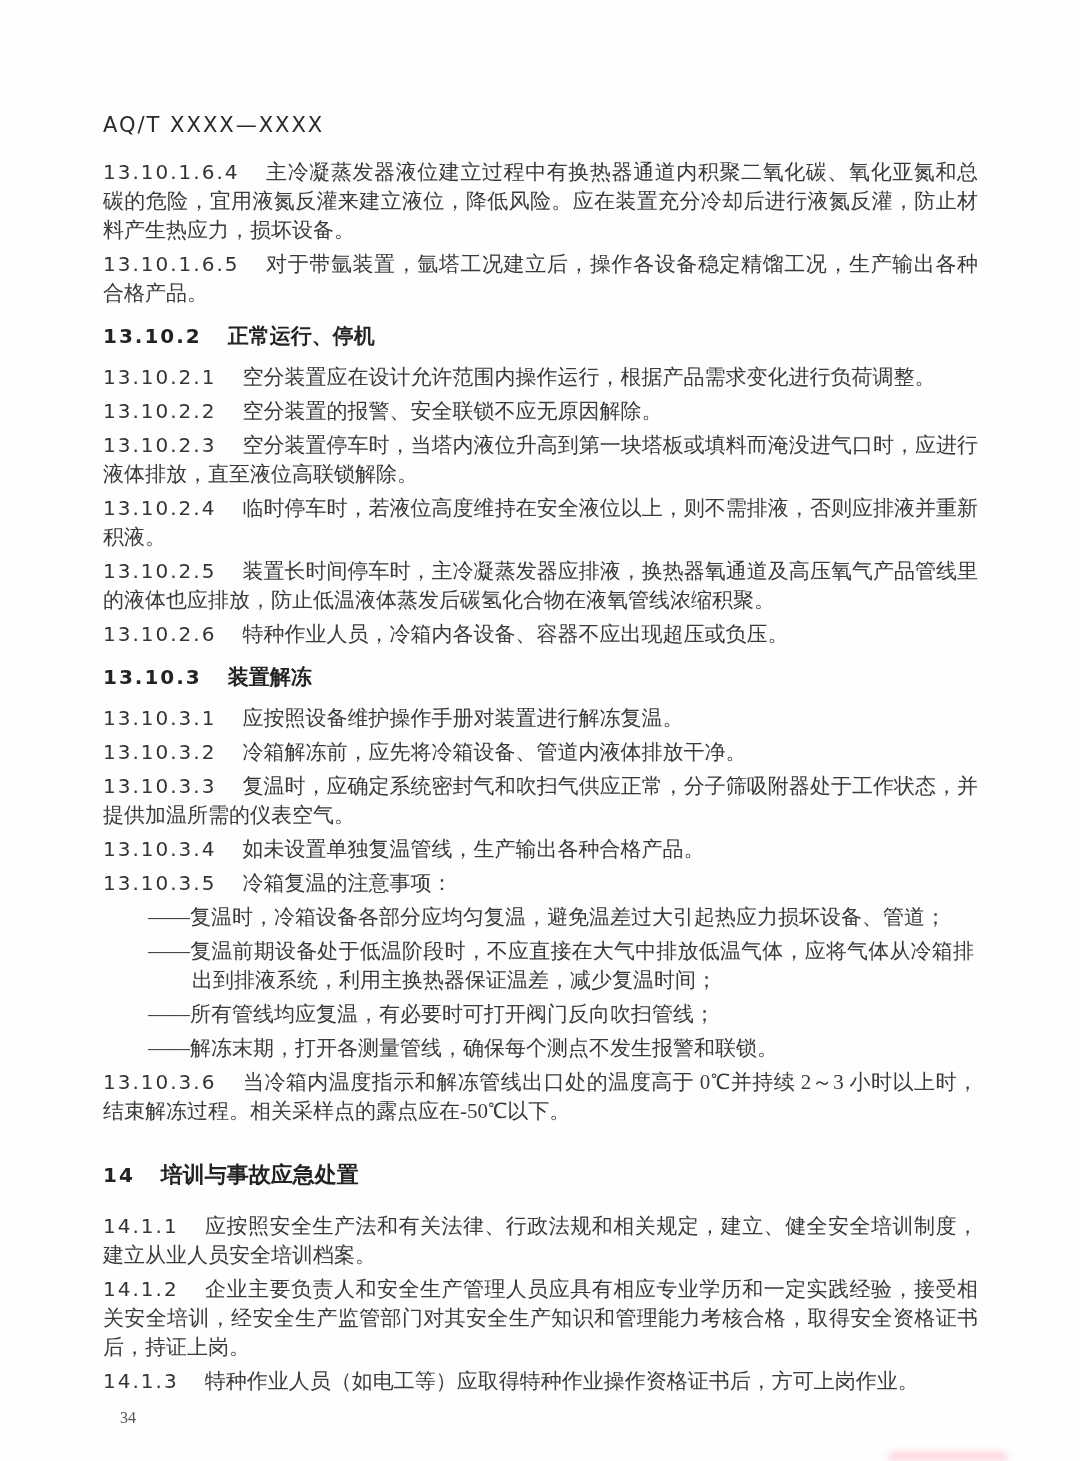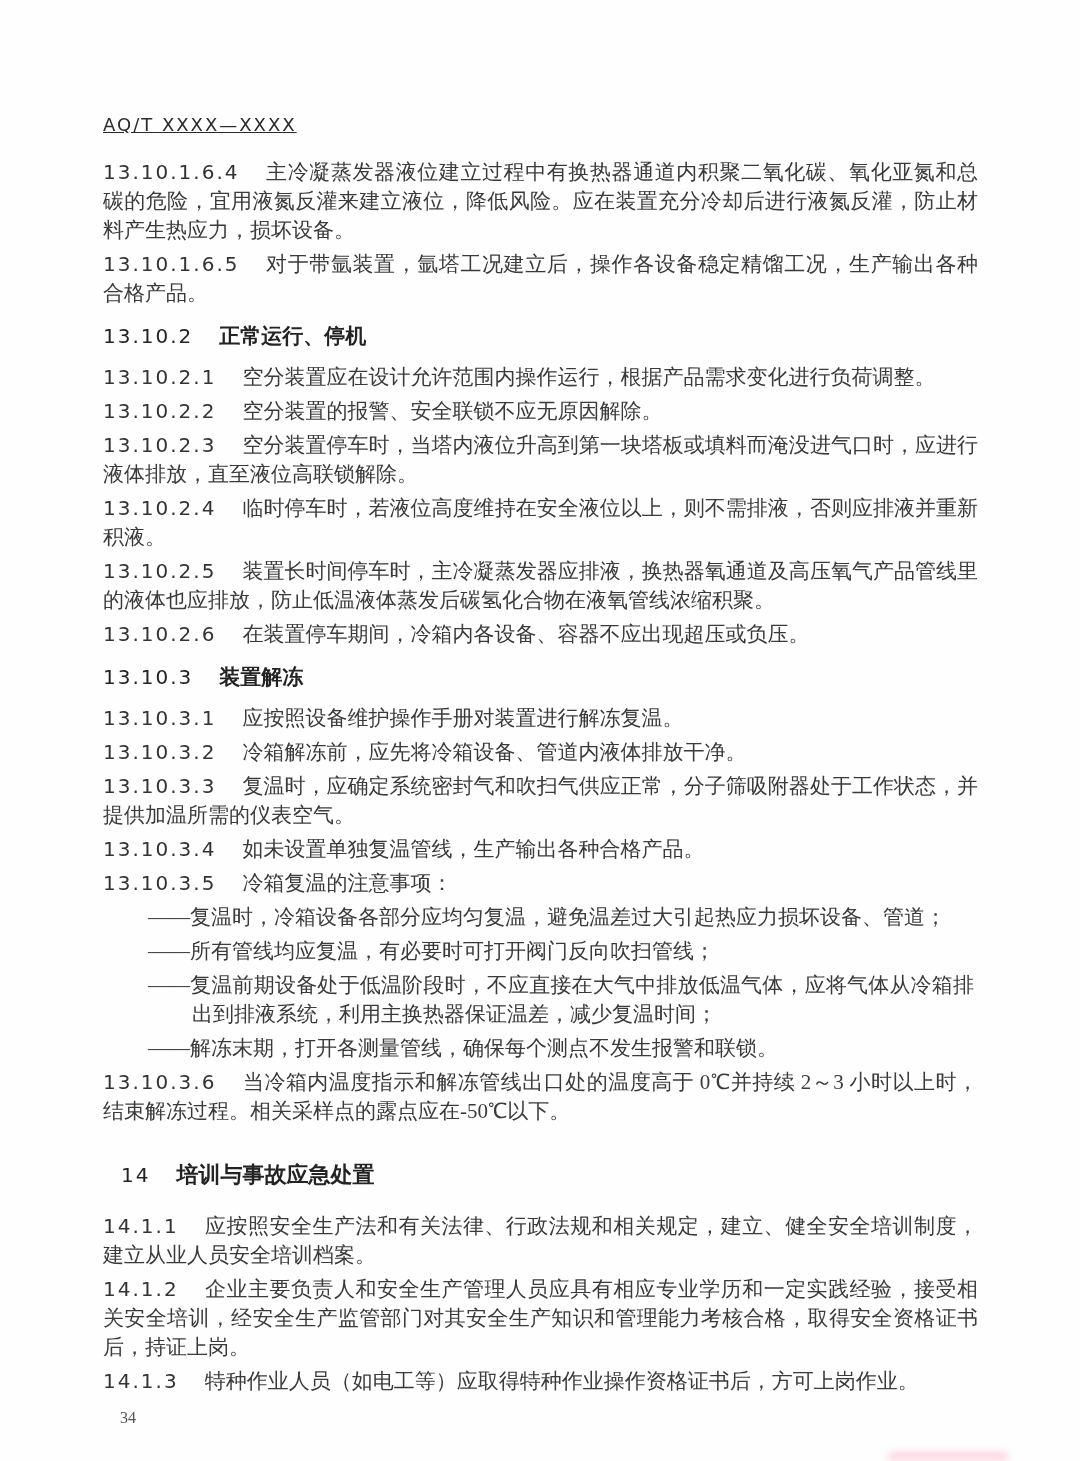--- a/index.html
+++ b/index.html
@@ -15,26 +15,25 @@
     overflow: hidden;
     font-family: "Liberation Serif", serif;
     color: #3a3a3a;
     box-sizing: border-box;
   }
   .content {
     padding: 112px 102px 0 103px;
   }
   .doc-header {
     font-family: "DejaVu Sans", sans-serif;
-    font-size: 18px;
+    font-size: 21px;
     line-height: 26px;
     color: #2a2a2a;
     letter-spacing: 2px;
     margin-bottom: 20px;
-    text-decoration: underline;
   }
   p.clause {
     font-size: 21px;
     line-height: 29px;
     margin: 0 0 5px 0;
     text-align: justify;
     color: #3a3a3a;
   }
   .num {
     font-family: "DejaVu Sans", sans-serif;
@@ -46,27 +45,27 @@
   }
   h2.sec, h2.sub, h1.chap {
     font-size: 21px;
     line-height: 29px;
     font-weight: 700;
     color: #232323;
     margin: 14px 0 12px 0;
   }
   h1.chap {
     font-size: 22px;
-    margin: 34px 0 22px 18px;
+    margin: 34px 0 22px 0;
   }
   h2.sub {
     margin: 18px 0 16px 0;
   }
   h1.chap .num, h2.sec .num, h2.sub .num {
-    font-weight: 400;
+    font-weight: 700;
     color: #232323;
   }
   p.dash {
     padding-left: 89px;
     text-indent: -44px;
     margin: 0 4px 5px 0;
   }
   .page-number {
     position: absolute;
     left: 120px;
@@ -103,39 +102,39 @@
     <p class="clause"><span class="num">13.10.2.1</span><span>空分装置应在设计允许范围内操作运行，根据产品需求变化进行负荷调整。</span></p>
 
     <p class="clause"><span class="num">13.10.2.2</span><span>空分装置的报警、安全联锁不应无原因解除。</span></p>
 
     <p class="clause"><span class="num">13.10.2.3</span><span>空分装置停车时，当塔内液位升高到第一块塔板或填料而淹没进气口时，应进行液体排放，直至液位高联锁解除。</span></p>
 
     <p class="clause"><span class="num">13.10.2.4</span><span>临时停车时，若液位高度维持在安全液位以上，则不需排液，否则应排液并重新积液。</span></p>
 
     <p class="clause"><span class="num">13.10.2.5</span><span>装置长时间停车时，主冷凝蒸发器应排液，换热器氧通道及高压氧气产品管线里的液体也应排放，防止低温液体蒸发后碳氢化合物在液氧管线浓缩积聚。</span></p>
 
-    <p class="clause"><span class="num">13.10.2.6</span><span>在装置停车期间，冷箱内各设备、容器不应出现超压或负压。</span></p>
+    <p class="clause"><span class="num">13.10.2.6</span><span>特种作业人员，冷箱内各设备、容器不应出现超压或负压。</span></p>
 
     <h2 class="sec"><span class="num">13.10.3</span><span>装置解冻</span></h2>
 
     <p class="clause"><span class="num">13.10.3.1</span><span>应按照设备维护操作手册对装置进行解冻复温。</span></p>
 
     <p class="clause"><span class="num">13.10.3.2</span><span>冷箱解冻前，应先将冷箱设备、管道内液体排放干净。</span></p>
 
     <p class="clause"><span class="num">13.10.3.3</span><span>复温时，应确定系统密封气和吹扫气供应正常，分子筛吸附器处于工作状态，并提供加温所需的仪表空气。</span></p>
 
     <p class="clause"><span class="num">13.10.3.4</span><span>如未设置单独复温管线，生产输出各种合格产品。</span></p>
 
     <p class="clause"><span class="num">13.10.3.5</span><span>冷箱复温的注意事项：</span></p>
 
     <p class="clause dash"><span>——复温时，冷箱设备各部分应均匀复温，避免温差过大引起热应力损坏设备、管道；</span></p>
 
+    <p class="clause dash"><span>——复温前期设备处于低温阶段时，不应直接在大气中排放低温气体，应将气体从冷箱排出到排液系统，利用主换热器保证温差，减少复温时间；</span></p>
+
     <p class="clause dash"><span>——所有管线均应复温，有必要时可打开阀门反向吹扫管线；</span></p>
-
-    <p class="clause dash"><span>——复温前期设备处于低温阶段时，不应直接在大气中排放低温气体，应将气体从冷箱排出到排液系统，利用主换热器保证温差，减少复温时间；</span></p>
 
     <p class="clause dash"><span>——解冻末期，打开各测量管线，确保每个测点不发生报警和联锁。</span></p>
 
     <p class="clause"><span class="num">13.10.3.6</span><span>当冷箱内温度指示和解冻管线出口处的温度高于 0℃并持续 2～3 小时以上时，结束解冻过程。相关采样点的露点应在-50℃以下。</span></p>
 
 
     <h1 class="chap"><span class="num">14</span><span>培训与事故应急处置</span></h1>
 
 
     <p class="clause"><span class="num">14.1.1</span><span>应按照安全生产法和有关法律、行政法规和相关规定，建立、健全安全培训制度，建立从业人员安全培训档案。</span></p>

